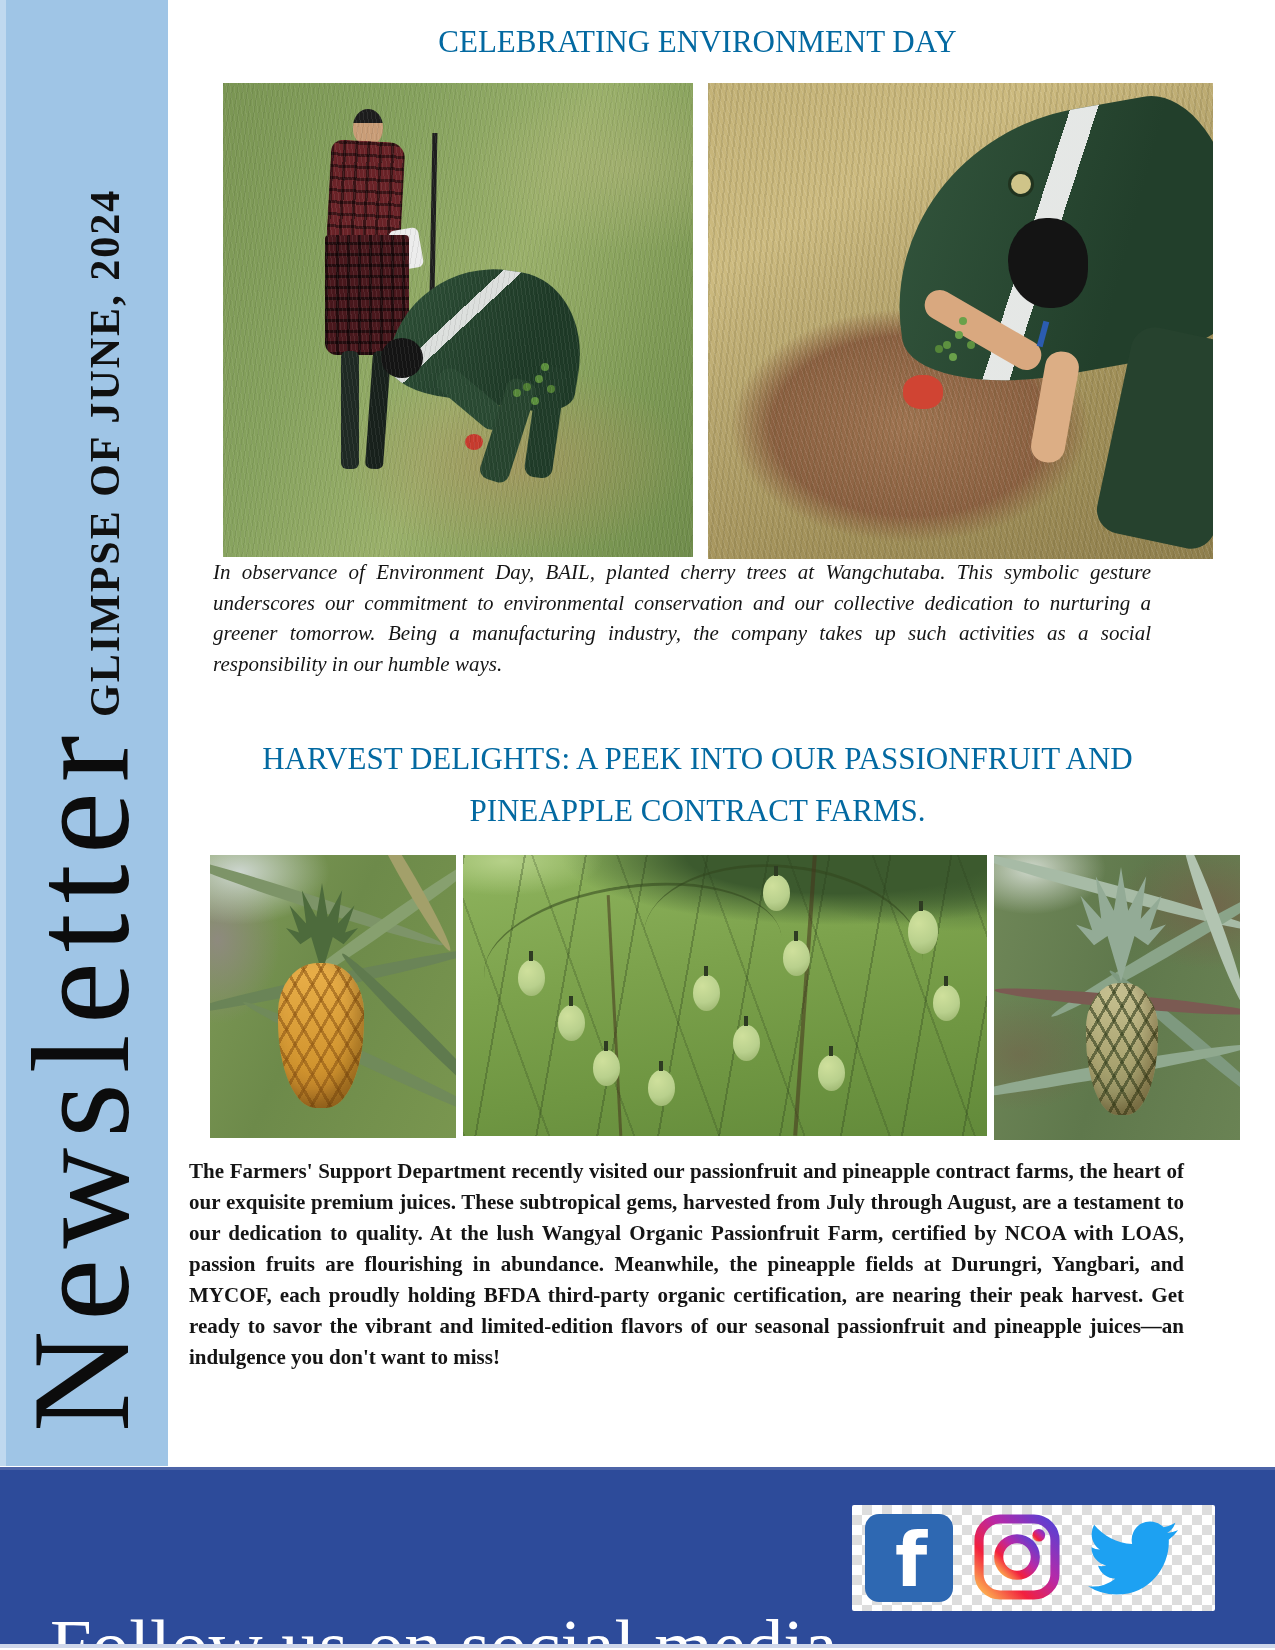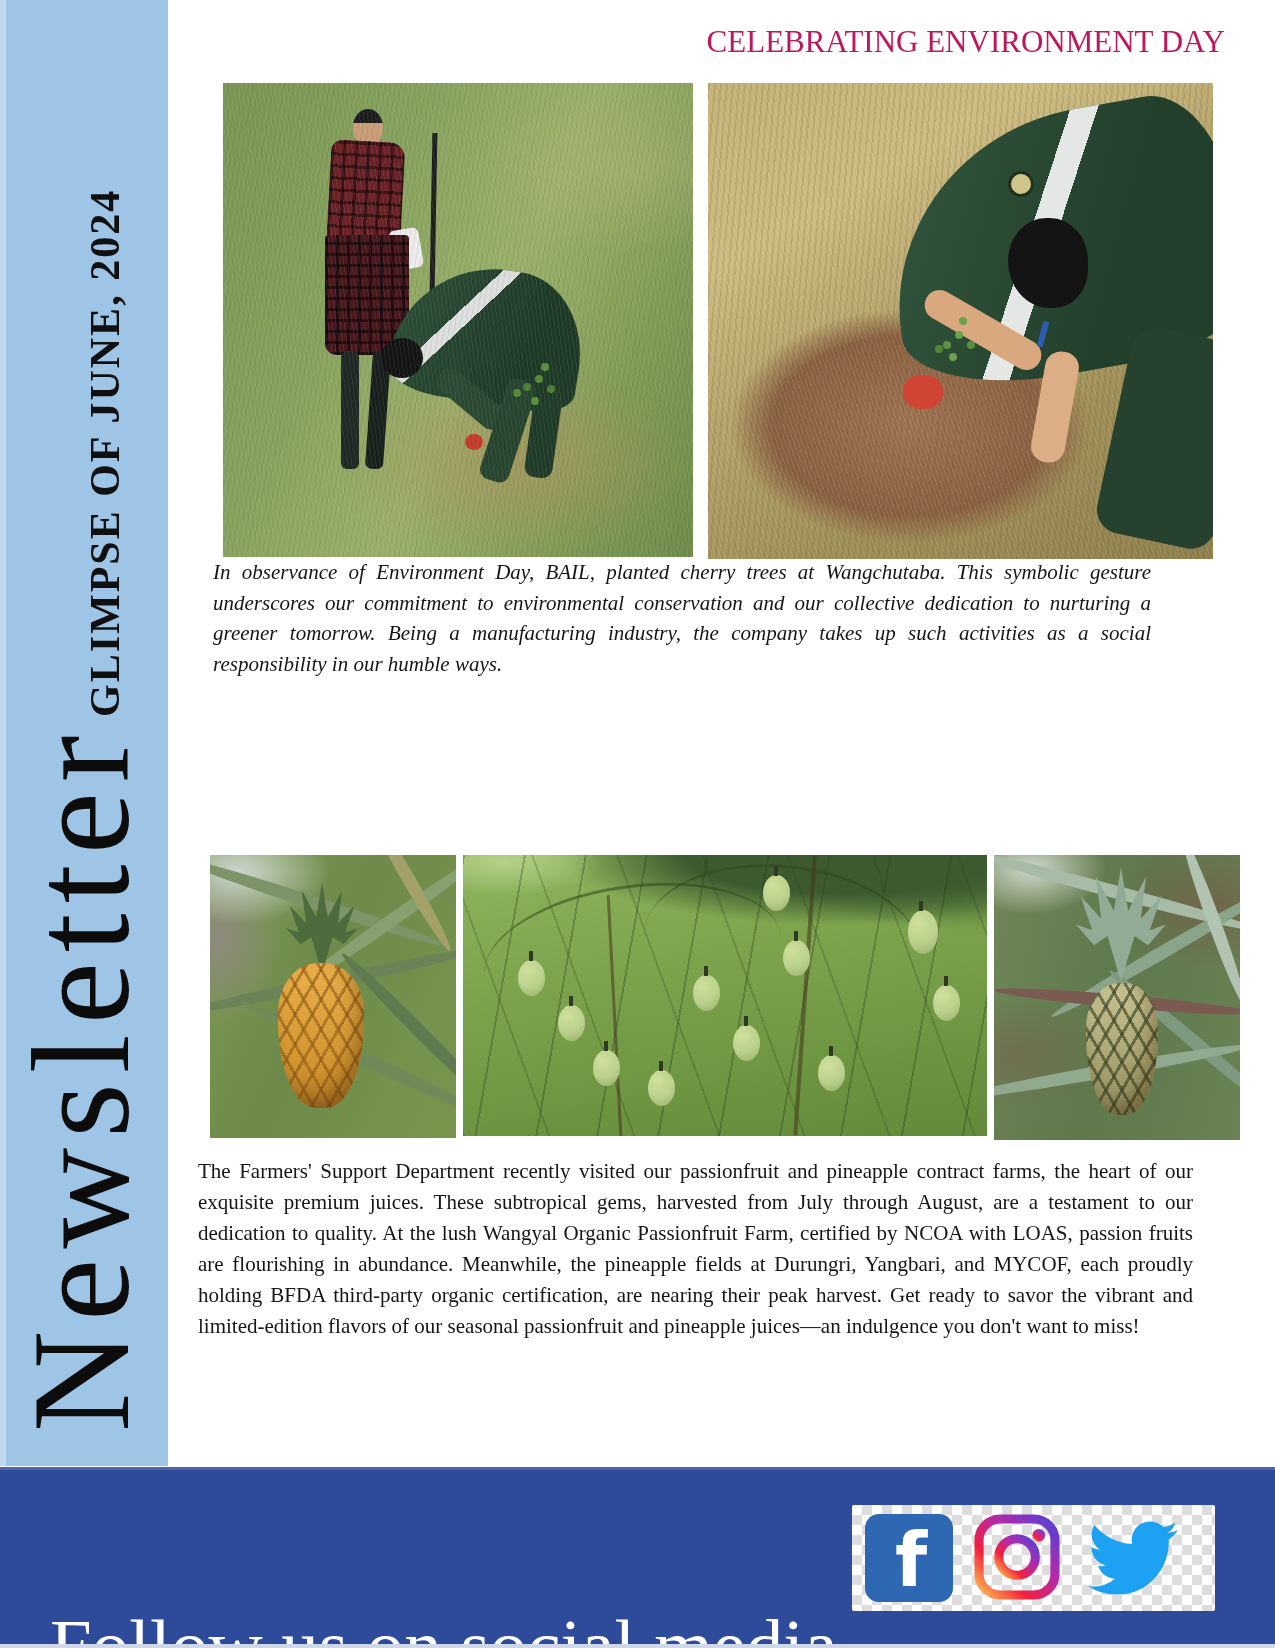--- a/index.html
+++ b/index.html
@@ -9,26 +9,26 @@
   
   #sidebar{position:absolute;left:0;top:0;width:168px;height:1466px;background:var(--sidebar-bg,#9fc5e6);}
   #sidebar::before{content:"";position:absolute;left:0;top:0;width:6px;height:100%;background:rgba(255,255,255,.35);}
   .vtext{position:absolute;writing-mode:vertical-rl;transform:rotate(180deg);white-space:nowrap;}
   #nl-title{left:6px;top:690px;width:150px;height:742px;font-size:140px;line-height:150px;
             letter-spacing:10px;color:#0c0c0c;}
   #nl-subtitle{left:76px;top:142px;width:58px;height:575px;font-weight:bold;font-size:42px;
                line-height:58px;letter-spacing:2px;color:#101010;}
 
   
-  .heading{position:absolute;left:150px;width:1075px;text-align:right;font-size:31px;line-height:36px;color:#be185d;}
+  .heading{position:absolute;left:160px;width:1075px;text-align:center;font-size:31px;line-height:36px;color:#0369a1;}
   #h1{top:24px;}
   #h2{top:733px;line-height:52px;}
   .para{position:absolute;font-size:21px;text-align:justify;color:#151515;}
   #para1{left:213px;top:557px;width:938px;line-height:30.5px;font-style:italic;}
-  #para2{left:198px;top:1156px;width:995px;line-height:31px;}
+  #para2{left:189px;top:1156px;width:995px;line-height:31px;font-weight:bold;}
 
   
   .photo{position:absolute;overflow:hidden;}
   .abs{position:absolute;}
 
   
   #ph1{left:223px;top:83px;width:470px;height:474px;
     background:
       radial-gradient(ellipse 250px 140px at 62% 80%,rgba(168,148,95,.75),rgba(168,148,95,0) 70%),
       radial-gradient(ellipse 220px 120px at 85% 18%,rgba(175,180,120,.5),transparent 70%),
@@ -180,20 +180,24 @@
     <div class="abs p2-arm1"></div>
     <div class="abs p2-glove"></div>
     <div class="abs p2-arm2"></div>
     <div class="abs p2-pen"></div>
     <div class="abs p2-leg"></div>
     <div class="abs sap2"></div>
   </div>
 
   <div id="para1" class="para">In observance of Environment Day, BAIL, planted cherry trees at Wangchutaba. This symbolic gesture underscores our commitment to environmental conservation and our collective dedication to nurturing a greener tomorrow. Being a manufacturing industry, the company takes up such activities as a social responsibility in our humble ways.</div>
 
+  <div id="h2" class="heading">
+    <div>HARVEST DELIGHTS: A PEEK INTO OUR PASSIONFRUIT AND</div>
+    <div>PINEAPPLE CONTRACT FARMS.</div>
+  </div>
 
   <div id="ph3" class="photo">
     <div class="lf" style="left:-40px;top:40px;width:280px;background:#7d9468;transform:rotate(18deg);"></div>
     <div class="lf" style="left:-30px;top:120px;width:300px;background:#6a8457;transform:rotate(-12deg);"></div>
     <div class="lf" style="left:20px;top:200px;width:280px;background:#708a5a;transform:rotate(25deg);"></div>
     <div class="lf" style="left:60px;top:60px;width:240px;background:#87a06f;transform:rotate(-35deg);"></div>
     <div class="lf" style="left:100px;top:170px;width:220px;background:#5f7a4e;transform:rotate(45deg);"></div>
     <div class="lf" style="left:120px;top:20px;width:160px;background:#a3a06a;transform:rotate(60deg);"></div>
     <div id="cr1" class="crown"></div>
     <div id="fr1" class="fruit"></div>

